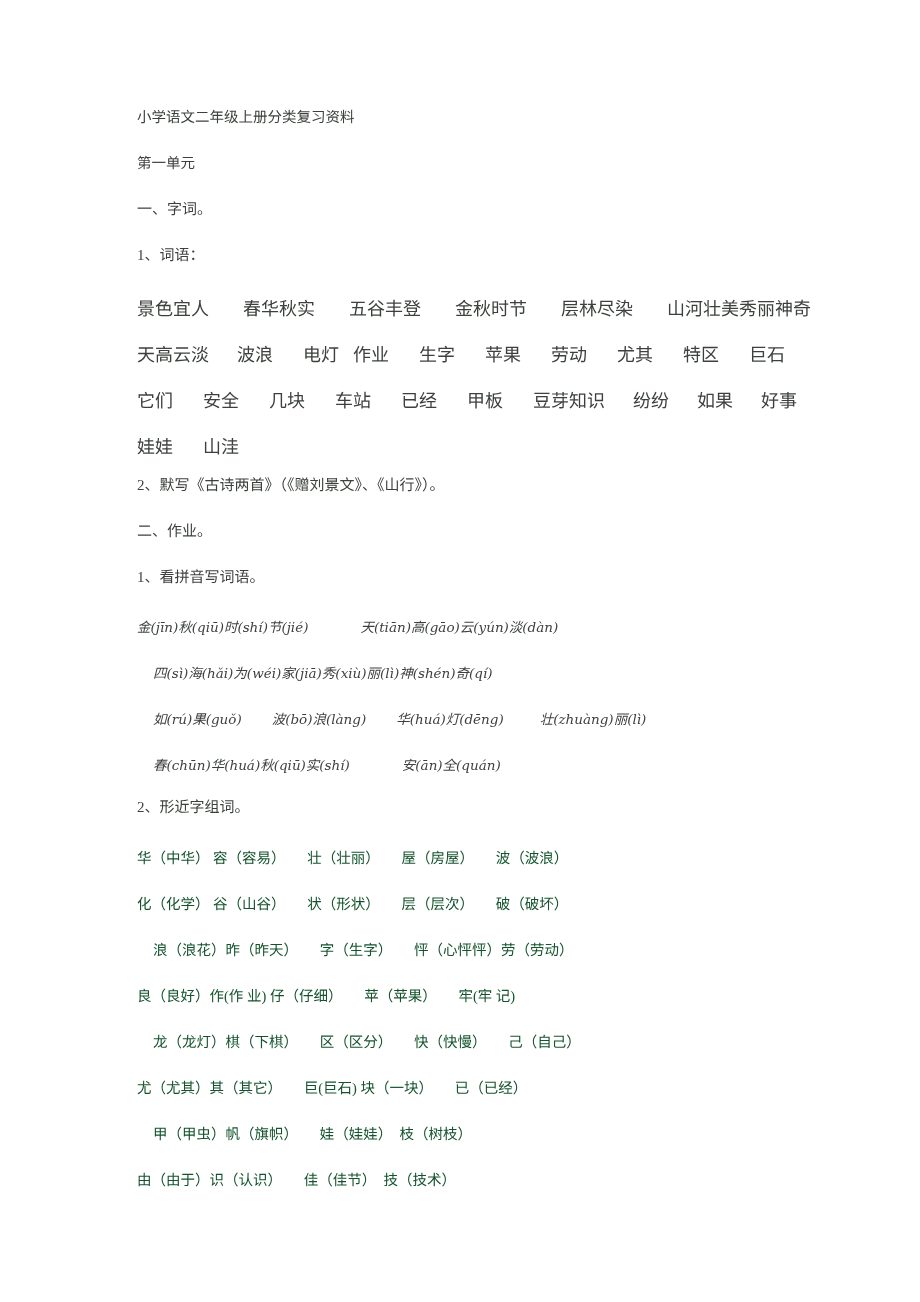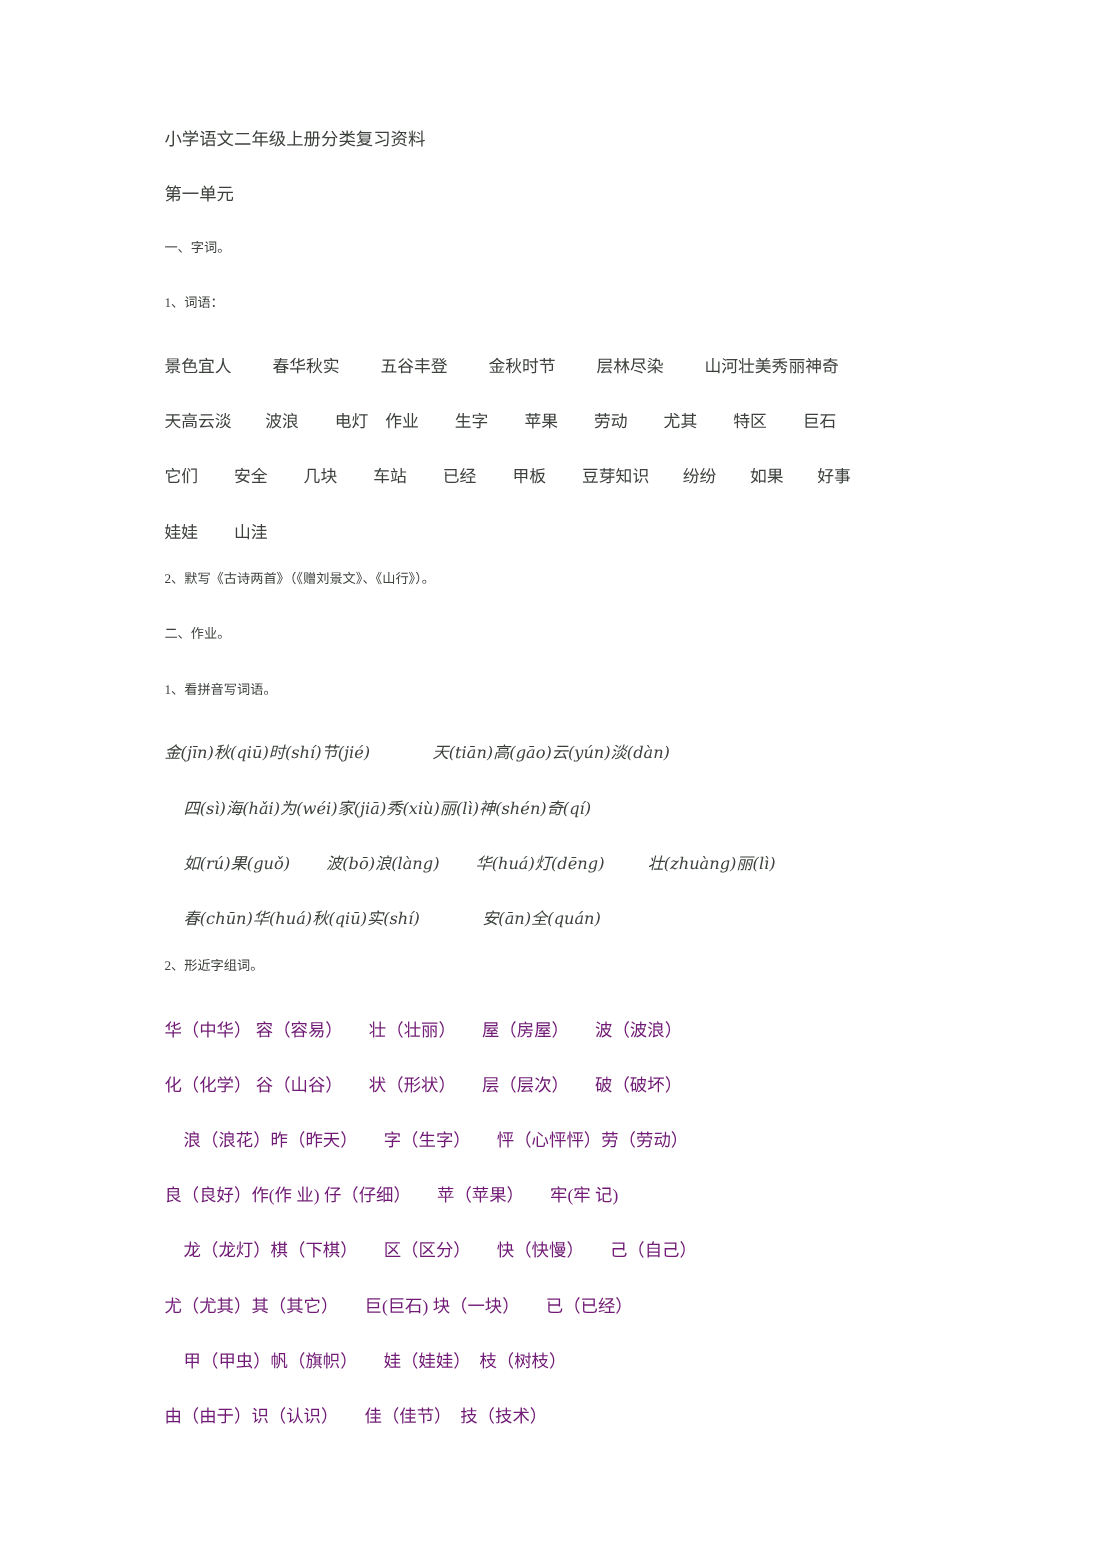--- a/index.html
+++ b/index.html
@@ -26,45 +26,45 @@
   .line {
     font-size: 14.5px;
     line-height: 1;
     color: #3c413c;
     white-space: pre;
     margin: 0;
     padding: 0;
     height: 46px;
   }
   .title-line { margin-bottom: 0; }
-  .heading { font-size: 11px; }
+  .heading { font-size: 15px; }
   .words-row {
     display: flex;
     align-items: baseline;
     height: 46px;
-    font-size: 14px;
+    font-size: 18px;
   }
   .word {
     white-space: pre;
     display: inline-block;
   }
   .pinyin-line {
     height: 46px;
     font-size: 13.5px;
     font-family: "DejaVu Serif", "Liberation Serif", serif;
     white-space: pre;
     color: #3c413c;
     letter-spacing: 0;
   }
   .pinyin-seg { white-space: pre; font-style: italic; }
   .xjz-row {
     height: 46px;
     font-size: 14.5px;
     white-space: pre;
-    color: #701a75;
+    color: #14532d;
   }
 </style>
 </head>
 <body>
 
 <div class="page">
 
   <div class="line title-line">小学语文二年级上册分类复习资料</div>
 
   <div class="line">第一单元</div>

